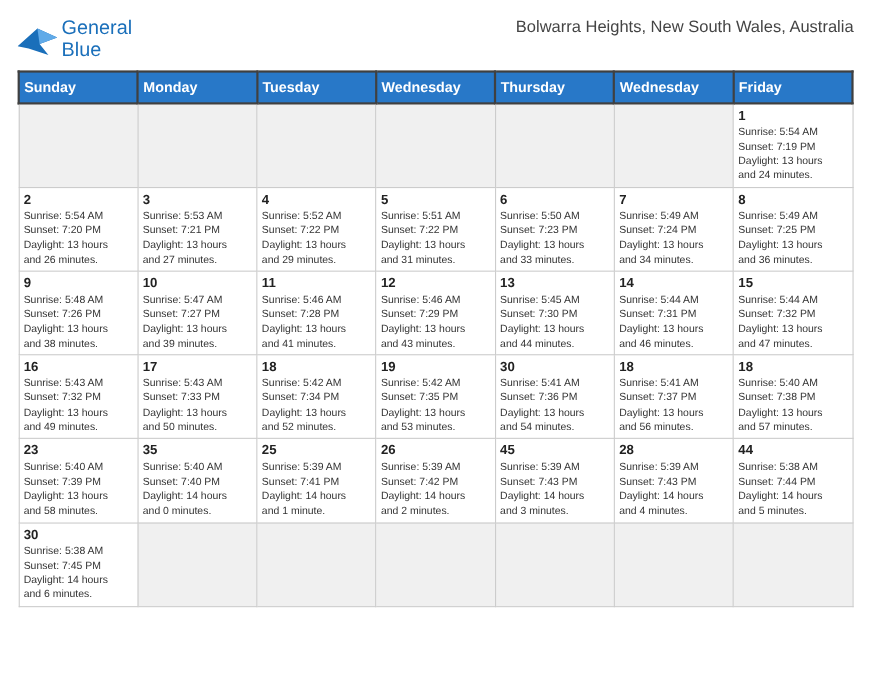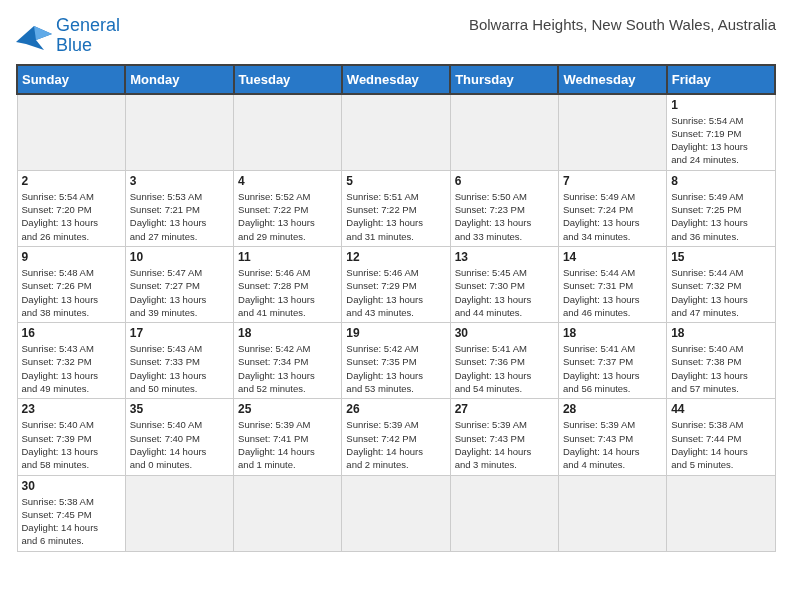--- a/index.html
+++ b/index.html
@@ -235,21 +235,21 @@
         </td>
         <td>
           <span class="day-number">25</span>
           <div class="day-info">Sunrise: 5:39 AM<br>Sunset: 7:41 PM<br>Daylight: 14 hours<br>and 1 minute.</div>
         </td>
         <td>
           <span class="day-number">26</span>
           <div class="day-info">Sunrise: 5:39 AM<br>Sunset: 7:42 PM<br>Daylight: 14 hours<br>and 2 minutes.</div>
         </td>
         <td>
-          <span class="day-number">27</span>
+          <span class="day-number">45</span>
           <div class="day-info">Sunrise: 5:39 AM<br>Sunset: 7:43 PM<br>Daylight: 14 hours<br>and 3 minutes.</div>
         </td>
         <td>
           <span class="day-number">28</span>
           <div class="day-info">Sunrise: 5:39 AM<br>Sunset: 7:43 PM<br>Daylight: 14 hours<br>and 4 minutes.</div>
         </td>
         <td>
           <span class="day-number">44</span>
           <div class="day-info">Sunrise: 5:38 AM<br>Sunset: 7:44 PM<br>Daylight: 14 hours<br>and 5 minutes.</div>
         </td>

